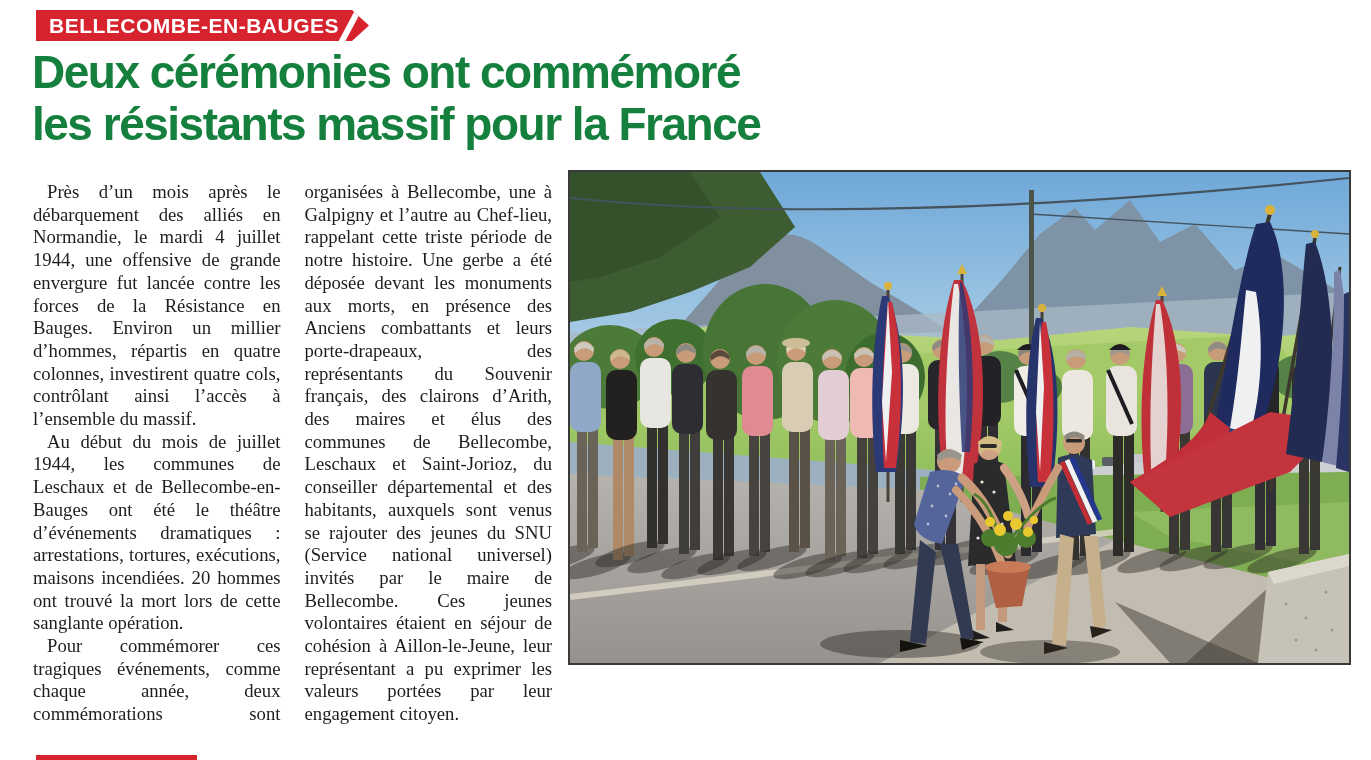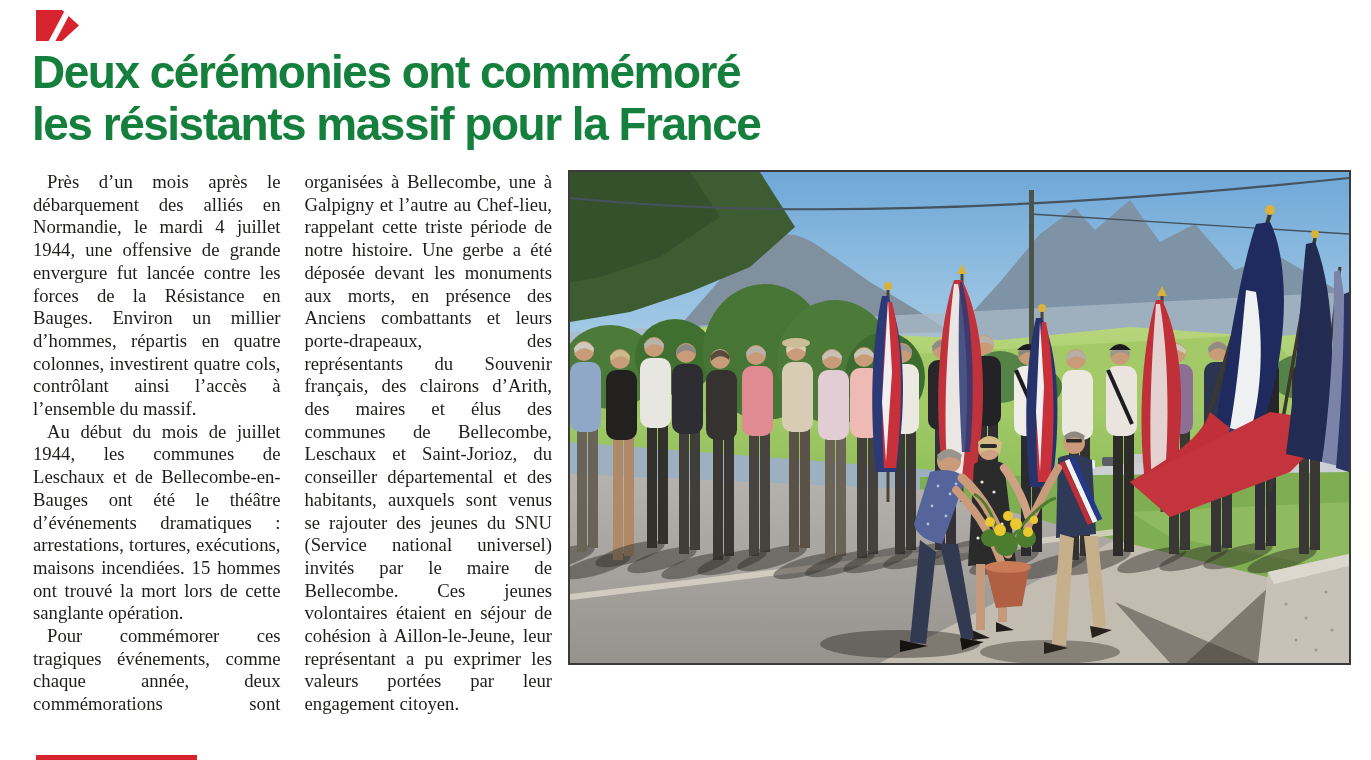--- a/index.html
+++ b/index.html
@@ -14,21 +14,21 @@
           clip-path:polygon(0 0,calc(100% - 17px) 0,100% 50%,calc(100% - 17px) 100%,0 100%);}
   .kicker .slash{position:absolute;right:16px;top:-6px;width:6px;height:44px;background:#ffffff;
           transform:rotate(28deg);}
 
   
   .headline{position:absolute;left:32px;top:46px;width:830px;
             font-family:"Liberation Sans",sans-serif;font-weight:bold;color:#15803d;
             font-size:46px;line-height:52px;letter-spacing:-1.5px;}
 
   
-  .body-cols{position:absolute;left:33px;top:171px;width:519px;height:558px;
+  .body-cols{position:absolute;left:33px;top:181px;width:519px;height:558px;
              column-count:2;column-gap:24px;column-fill:auto;overflow:hidden;
              font-size:18.7px;line-height:22.7px;text-align:justify;color:#1d1d1b;
              hyphens:auto;-webkit-hyphens:auto;}
   .body-cols p{margin:0;text-indent:14px;}
 
   
   .photo-frame{position:absolute;left:568px;top:170px;width:779px;height:491px;
                border:2px solid #3a3a3a;background:#9db0bf;}
   .photo-frame svg{display:block;}
   .caption{position:absolute;left:569px;top:671px;width:795px;
@@ -39,31 +39,32 @@
 
   
   .next-kicker{position:absolute;left:36px;top:755px;width:161px;height:5px;background:#d6232e;}
 </style>
 </head>
 <body>
 
 <div class="page">
 
   <div class="kicker">
+    <span>BELLECOMBE-EN-BAUGES</span>
     <span class="slash"></span>
   </div>
 
   <div class="headline">
     <div>Deux cérémonies ont commémoré</div>
     <div>les résistants massif pour la France</div>
   </div>
 
   <div class="body-cols">
       <p lang="fr">Près d’un mois après le débarquement des alliés en Normandie, le mardi 4 juillet 1944, une offensive de grande envergure fut lancée contre les forces de la Résistance en Bauges. Environ un millier d’hommes, répartis en quatre colonnes, investirent quatre cols, contrôlant ainsi l’accès à l’ensemble du massif.</p>
-      <p lang="fr">Au début du mois de juillet 1944, les communes de Leschaux et de Bellecombe-en-Bauges ont été le théâtre d’événements dramatiques : arrestations, tortures, exécutions, maisons incendiées. 15 hommes ont trouvé la mort lors de cette sanglante opération.</p>
+      <p lang="fr">Au début du mois de juillet 1944, les communes de Leschaux et de Bellecombe-en-Bauges ont été le théâtre d’événements dramatiques : arrestations, tortures, exécutions, maisons incendiées. 20 hommes ont trouvé la mort lors de cette sanglante opération.</p>
       <p lang="fr">Pour commémorer ces tragiques événements, comme chaque année, deux commémorations sont organisées à Bellecombe, une à Galpigny et l’autre au Chef-lieu, rappelant cette triste période de notre histoire. Une gerbe a été déposée devant les monuments aux morts, en présence des Anciens combattants et leurs porte-drapeaux, des représentants du Souvenir français, des clairons d’Arith, des maires et élus des communes de Bellecombe, Leschaux et Saint-Jorioz, du conseiller départemental et des habitants, auxquels sont venus se rajouter des jeunes du SNU (Service national universel) invités par le maire de Bellecombe. Ces jeunes volontaires étaient en séjour de cohésion à Aillon-le-Jeune, leur représentant a pu exprimer les valeurs portées par leur engagement citoyen.</p>
     </div>
 
   <div class="photo-frame">
     <svg viewBox="0 0 779 491" width="779" height="491">
       <defs>
         <linearGradient id="sky" x1="0" y1="0" x2="0" y2="1">
           <stop offset="0" stop-color="#6fa8d8"></stop>
             <stop offset="0.75" stop-color="#a9cde6"></stop>
           <stop offset="1" stop-color="#d9e8f0"></stop>

